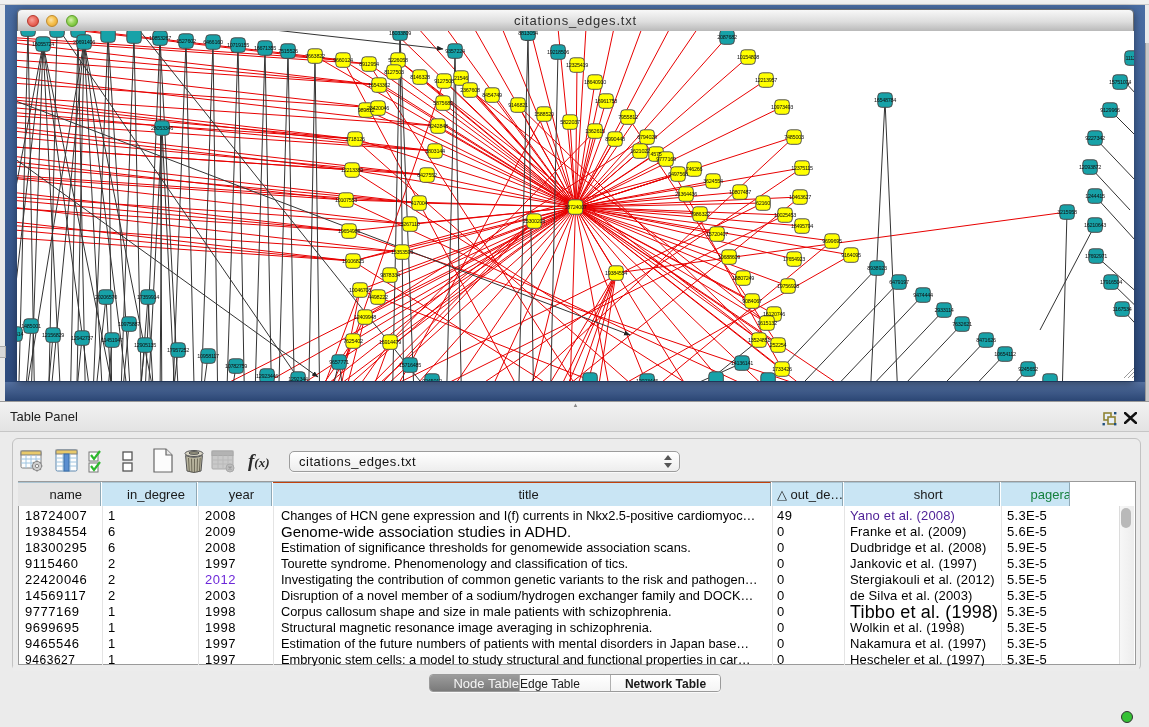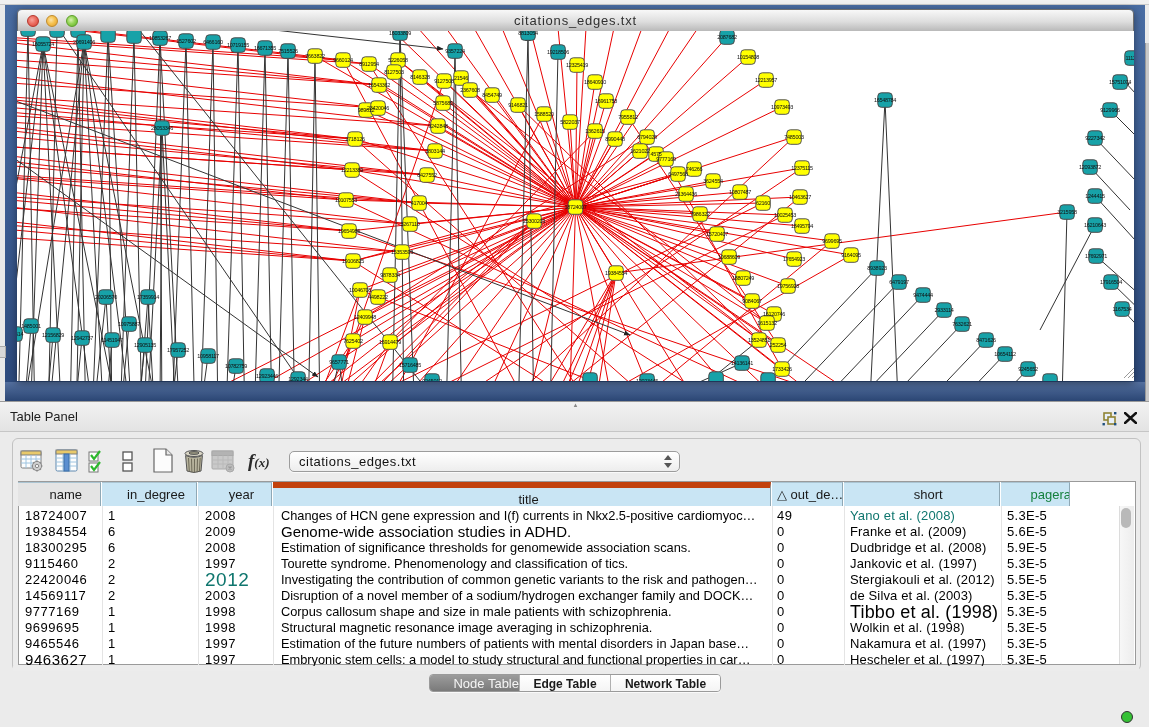--- a/index.html
+++ b/index.html
@@ -685,30 +685,30 @@
 <div class="abs" style="left:17.5px;top:481px;width:1118px;height:184px;background:#fff;border:1px solid #9a9a9a"></div>
 <div style="position:absolute;left:102.0px;top:506px;width:1px;height:159px;background:#e4e4e4"></div>
 <div style="position:absolute;left:198.0px;top:506px;width:1px;height:159px;background:#e4e4e4"></div>
 <div style="position:absolute;left:273.0px;top:506px;width:1px;height:159px;background:#e4e4e4"></div>
 <div style="position:absolute;left:772.0px;top:506px;width:1px;height:159px;background:#e4e4e4"></div>
 <div style="position:absolute;left:844.0px;top:506px;width:1px;height:159px;background:#e4e4e4"></div>
 <div style="position:absolute;left:1000.5px;top:506px;width:1px;height:159px;background:#e4e4e4"></div>
 <div style="position:absolute;left:17.5px;top:481.5px;width:83.5px;height:24px;background:#e4e4e4;border-right:1px solid #8fa8b5;border-top:1px solid #aac4d2;line-height:24px;text-align:center;padding-left:14px;font-size:13px;color:#1a1a1a;white-space:nowrap;overflow:hidden">name</div>
 <div style="position:absolute;left:102px;top:481.5px;width:95.0px;height:24px;background:#c9e5f4;border-right:1px solid #8fa8b5;border-top:1px solid #aac4d2;line-height:24px;text-align:center;padding-left:14px;font-size:13px;color:#1a1a1a;white-space:nowrap;overflow:hidden">in_degree</div>
 <div style="position:absolute;left:198px;top:481.5px;width:74.0px;height:24px;background:#c9e5f4;border-right:1px solid #8fa8b5;border-top:1px solid #aac4d2;line-height:24px;text-align:center;padding-left:14px;font-size:13px;color:#1a1a1a;white-space:nowrap;overflow:hidden">year</div>
-<div style="position:absolute;left:273px;top:481.5px;width:498.0px;height:24px;background:#c9e5f4;border-right:1px solid #8fa8b5;border-top:6px solid #c2410c;line-height:24px;text-align:center;padding-left:14px;font-size:13px;color:#1a1a1a;white-space:nowrap;overflow:hidden">title</div>
+<div style="position:absolute;left:273px;top:481.5px;width:498.0px;height:24px;background:#c9e5f4;border-right:1px solid #8fa8b5;border-top:1px solid #c2410c;line-height:24px;text-align:center;padding-left:14px;font-size:13px;color:#1a1a1a;white-space:nowrap;overflow:hidden">title</div>
 <div style="position:absolute;left:772px;top:481.5px;width:71.0px;height:24px;background:#c9e5f4;border-right:1px solid #8fa8b5;border-top:1px solid #aac4d2;line-height:24px;text-align:left;padding-left:5px;font-size:13px;color:#1a1a1a;white-space:nowrap;overflow:hidden">△ out_de…</div>
 <div style="position:absolute;left:844px;top:481.5px;width:155.5px;height:24px;background:#c9e5f4;border-right:1px solid #8fa8b5;border-top:1px solid #aac4d2;line-height:24px;text-align:center;padding-left:14px;font-size:13px;color:#1a1a1a;white-space:nowrap;overflow:hidden">short</div>
 <div style="position:absolute;left:1000.5px;top:481.5px;width:69px;height:24px;background:#c9e5f4;border-right:1px solid #8fa8b5;border-top:1px solid #aac4d2;line-height:24px;text-align:center;padding-left:30px;font-size:13px;color:#15803d;white-space:nowrap;overflow:hidden">pagerank</div>
 <div style="position:absolute;left:25px;top:508px;height:16px;line-height:16px;font-size:13px;letter-spacing:0.55px;color:#000;white-space:nowrap">18724007</div>
 <div style="position:absolute;left:108px;top:508px;height:16px;line-height:16px;font-size:13px;letter-spacing:0.55px;color:#000;white-space:nowrap">1</div>
 <div style="position:absolute;left:205px;top:508px;height:16px;line-height:16px;font-size:13px;letter-spacing:0.55px;color:#000;white-space:nowrap">2008</div>
 <div style="position:absolute;left:281px;top:508px;height:16px;line-height:16px;font-size:12.8px;letter-spacing:0px;color:#000;white-space:nowrap">Changes of HCN gene expression and I(f) currents in Nkx2.5-positive cardiomyoc…</div>
 <div style="position:absolute;left:777px;top:508px;height:16px;line-height:16px;font-size:13px;letter-spacing:0.55px;color:#000;white-space:nowrap">49</div>
-<div style="position:absolute;left:850px;top:508px;height:16px;line-height:16px;font-size:13px;letter-spacing:0.15px;color:#0f766e;white-space:nowrap">Yano et al. (2008)</div>
+<div style="position:absolute;left:850px;top:508px;height:16px;line-height:16px;font-size:13px;letter-spacing:0.15px;color:#4c1d95;white-space:nowrap">Yano et al. (2008)</div>
 <div style="position:absolute;left:1007px;top:508px;height:16px;line-height:16px;font-size:13px;letter-spacing:0.3px;color:#000;white-space:nowrap">5.3E-5</div>
 <div style="position:absolute;left:25px;top:524px;height:16px;line-height:16px;font-size:13px;letter-spacing:0.55px;color:#000;white-space:nowrap">19384554</div>
 <div style="position:absolute;left:108px;top:524px;height:16px;line-height:16px;font-size:13px;letter-spacing:0.55px;color:#000;white-space:nowrap">6</div>
 <div style="position:absolute;left:205px;top:524px;height:16px;line-height:16px;font-size:13px;letter-spacing:0.55px;color:#000;white-space:nowrap">2009</div>
 <div style="position:absolute;left:281px;top:524px;height:16px;line-height:16px;font-size:15px;letter-spacing:0px;color:#000;white-space:nowrap">Genome-wide association studies in ADHD.</div>
 <div style="position:absolute;left:777px;top:524px;height:16px;line-height:16px;font-size:13px;letter-spacing:0.55px;color:#000;white-space:nowrap">0</div>
 <div style="position:absolute;left:850px;top:524px;height:16px;line-height:16px;font-size:13px;letter-spacing:0.15px;color:#000;white-space:nowrap">Franke et al. (2009)</div>
 <div style="position:absolute;left:1007px;top:524px;height:16px;line-height:16px;font-size:13px;letter-spacing:0.3px;color:#000;white-space:nowrap">5.6E-5</div>
 <div style="position:absolute;left:25px;top:540px;height:16px;line-height:16px;font-size:13px;letter-spacing:0.55px;color:#000;white-space:nowrap">18300295</div>
 <div style="position:absolute;left:108px;top:540px;height:16px;line-height:16px;font-size:13px;letter-spacing:0.55px;color:#000;white-space:nowrap">6</div>
@@ -719,21 +719,21 @@
 <div style="position:absolute;left:1007px;top:540px;height:16px;line-height:16px;font-size:13px;letter-spacing:0.3px;color:#000;white-space:nowrap">5.9E-5</div>
 <div style="position:absolute;left:25px;top:556px;height:16px;line-height:16px;font-size:13px;letter-spacing:0.55px;color:#000;white-space:nowrap">9115460</div>
 <div style="position:absolute;left:108px;top:556px;height:16px;line-height:16px;font-size:13px;letter-spacing:0.55px;color:#000;white-space:nowrap">2</div>
 <div style="position:absolute;left:205px;top:556px;height:16px;line-height:16px;font-size:13px;letter-spacing:0.55px;color:#000;white-space:nowrap">1997</div>
 <div style="position:absolute;left:281px;top:556px;height:16px;line-height:16px;font-size:12.8px;letter-spacing:0px;color:#000;white-space:nowrap">Tourette syndrome. Phenomenology and classification of tics.</div>
 <div style="position:absolute;left:777px;top:556px;height:16px;line-height:16px;font-size:13px;letter-spacing:0.55px;color:#000;white-space:nowrap">0</div>
 <div style="position:absolute;left:850px;top:556px;height:16px;line-height:16px;font-size:13px;letter-spacing:0.15px;color:#000;white-space:nowrap">Jankovic et al. (1997)</div>
 <div style="position:absolute;left:1007px;top:556px;height:16px;line-height:16px;font-size:13px;letter-spacing:0.3px;color:#000;white-space:nowrap">5.3E-5</div>
 <div style="position:absolute;left:25px;top:572px;height:16px;line-height:16px;font-size:13px;letter-spacing:0.55px;color:#000;white-space:nowrap">22420046</div>
 <div style="position:absolute;left:108px;top:572px;height:16px;line-height:16px;font-size:13px;letter-spacing:0.55px;color:#000;white-space:nowrap">2</div>
-<div style="position:absolute;left:205px;top:572px;height:16px;line-height:16px;font-size:19px;letter-spacing:0.55px;color:#0f766e;white-space:nowrap">2012</div>
+<div style="position:absolute;left:205px;top:572px;height:16px;line-height:16px;font-size:13px;letter-spacing:0.55px;color:#6d28d9;white-space:nowrap">2012</div>
 <div style="position:absolute;left:281px;top:572px;height:16px;line-height:16px;font-size:12.8px;letter-spacing:0px;color:#000;white-space:nowrap">Investigating the contribution of common genetic variants to the risk and pathogen…</div>
 <div style="position:absolute;left:777px;top:572px;height:16px;line-height:16px;font-size:13px;letter-spacing:0.55px;color:#000;white-space:nowrap">0</div>
 <div style="position:absolute;left:850px;top:572px;height:16px;line-height:16px;font-size:13px;letter-spacing:0.15px;color:#000;white-space:nowrap">Stergiakouli et al. (2012)</div>
 <div style="position:absolute;left:1007px;top:572px;height:16px;line-height:16px;font-size:13px;letter-spacing:0.3px;color:#000;white-space:nowrap">5.5E-5</div>
 <div style="position:absolute;left:25px;top:588px;height:16px;line-height:16px;font-size:13px;letter-spacing:0.55px;color:#000;white-space:nowrap">14569117</div>
 <div style="position:absolute;left:108px;top:588px;height:16px;line-height:16px;font-size:13px;letter-spacing:0.55px;color:#000;white-space:nowrap">2</div>
 <div style="position:absolute;left:205px;top:588px;height:16px;line-height:16px;font-size:13px;letter-spacing:0.55px;color:#000;white-space:nowrap">2003</div>
 <div style="position:absolute;left:281px;top:588px;height:16px;line-height:16px;font-size:12.8px;letter-spacing:0px;color:#000;white-space:nowrap">Disruption of a novel member of a sodium/hydrogen exchanger family and DOCK…</div>
 <div style="position:absolute;left:777px;top:588px;height:16px;line-height:16px;font-size:13px;letter-spacing:0.55px;color:#000;white-space:nowrap">0</div>
 <div style="position:absolute;left:850px;top:588px;height:16px;line-height:16px;font-size:13px;letter-spacing:0.15px;color:#000;white-space:nowrap">de Silva et al. (2003)</div>
@@ -752,32 +752,32 @@
 <div style="position:absolute;left:777px;top:620px;height:16px;line-height:16px;font-size:13px;letter-spacing:0.55px;color:#000;white-space:nowrap">0</div>
 <div style="position:absolute;left:850px;top:620px;height:16px;line-height:16px;font-size:13px;letter-spacing:0.15px;color:#000;white-space:nowrap">Wolkin et al. (1998)</div>
 <div style="position:absolute;left:1007px;top:620px;height:16px;line-height:16px;font-size:13px;letter-spacing:0.3px;color:#000;white-space:nowrap">5.3E-5</div>
 <div style="position:absolute;left:25px;top:636px;height:16px;line-height:16px;font-size:13px;letter-spacing:0.55px;color:#000;white-space:nowrap">9465546</div>
 <div style="position:absolute;left:108px;top:636px;height:16px;line-height:16px;font-size:13px;letter-spacing:0.55px;color:#000;white-space:nowrap">1</div>
 <div style="position:absolute;left:205px;top:636px;height:16px;line-height:16px;font-size:13px;letter-spacing:0.55px;color:#000;white-space:nowrap">1997</div>
 <div style="position:absolute;left:281px;top:636px;height:16px;line-height:16px;font-size:12.8px;letter-spacing:0px;color:#000;white-space:nowrap">Estimation of the future numbers of patients with mental disorders in Japan base…</div>
 <div style="position:absolute;left:777px;top:636px;height:16px;line-height:16px;font-size:13px;letter-spacing:0.55px;color:#000;white-space:nowrap">0</div>
 <div style="position:absolute;left:850px;top:636px;height:16px;line-height:16px;font-size:13px;letter-spacing:0.15px;color:#000;white-space:nowrap">Nakamura et al. (1997)</div>
 <div style="position:absolute;left:1007px;top:636px;height:16px;line-height:16px;font-size:13px;letter-spacing:0.3px;color:#000;white-space:nowrap">5.3E-5</div>
-<div style="position:absolute;left:25px;top:652px;height:16px;line-height:16px;font-size:15px;letter-spacing:0.55px;color:#000;white-space:nowrap">9463627</div>
+<div style="position:absolute;left:25px;top:652px;height:16px;line-height:16px;font-size:12px;letter-spacing:0.55px;color:#000;white-space:nowrap">9463627</div>
 <div style="position:absolute;left:108px;top:652px;height:16px;line-height:16px;font-size:13px;letter-spacing:0.55px;color:#000;white-space:nowrap">1</div>
 <div style="position:absolute;left:205px;top:652px;height:16px;line-height:16px;font-size:13px;letter-spacing:0.55px;color:#000;white-space:nowrap">1997</div>
 <div style="position:absolute;left:281px;top:652px;height:16px;line-height:16px;font-size:12.8px;letter-spacing:0px;color:#000;white-space:nowrap">Embryonic stem cells: a model to study structural and functional properties in car…</div>
 <div style="position:absolute;left:777px;top:652px;height:16px;line-height:16px;font-size:13px;letter-spacing:0.55px;color:#000;white-space:nowrap">0</div>
 <div style="position:absolute;left:850px;top:652px;height:16px;line-height:16px;font-size:13px;letter-spacing:0.15px;color:#000;white-space:nowrap">Hescheler et al. (1997)</div>
 <div style="position:absolute;left:1007px;top:652px;height:16px;line-height:16px;font-size:13px;letter-spacing:0.3px;color:#000;white-space:nowrap">5.3E-5</div>
 <div class="abs" style="left:13px;top:666px;width:1126px;height:5px;background:#ececec"></div>
 <div class="abs" style="left:0px;top:346px;width:6px;height:12px;background:#d8d8d8;border:1px solid #aaa;border-left:none"></div>
 
 <div class="abs" style="left:1119px;top:506px;width:15px;height:158px;background:linear-gradient(90deg,#f7f7f7,#ededed);border-left:1px solid #dcdcdc"></div>
 <div class="abs" style="left:1121px;top:508px;width:10px;height:20px;background:#b9b9b9;border-radius:5px"></div>
 
 <div class="abs" style="left:429px;top:674px;width:292px;height:18px;border:1px solid #9a9a9a;border-radius:4px;overflow:hidden;display:flex;box-shadow:0 1px 0 rgba(255,255,255,.7)">
 <div style="width:89px;background:linear-gradient(#9c9c9c,#7a7a7a);color:#f5f5f5;font-size:13px;line-height:18px;text-align:right">Node Table</div>
-<div style="width:91px;background:linear-gradient(#ffffff,#f4f4f4);border-left:1px solid #b0b0b0;color:#1a1a1a;font-size:12px;font-weight:700;line-height:18px;text-align:center">Edge Table</div>
+<div style="width:91px;background:linear-gradient(#ffffff,#f4f4f4);border-left:1px solid #b0b0b0;color:#1a1a1a;font-size:12px;font-weight:400;line-height:18px;text-align:left">Edge Table</div>
 <div style="width:110px;background:linear-gradient(#ffffff,#f4f4f4);border-left:1px solid #b0b0b0;color:#1a1a1a;font-size:12px;font-weight:700;line-height:18px;text-align:center">Network Table</div>
 </div>
 
 <div class="abs" style="left:987px;top:740px;width:130px;text-align:right;font-size:11px;letter-spacing:0.3px;color:#1a1a1a">Memory: OK</div>
 <div class="abs" style="left:1121px;top:710.5px;width:12px;height:12px;border-radius:50%;background:#35c135;border:1px solid #333"></div>
 </body></html>

